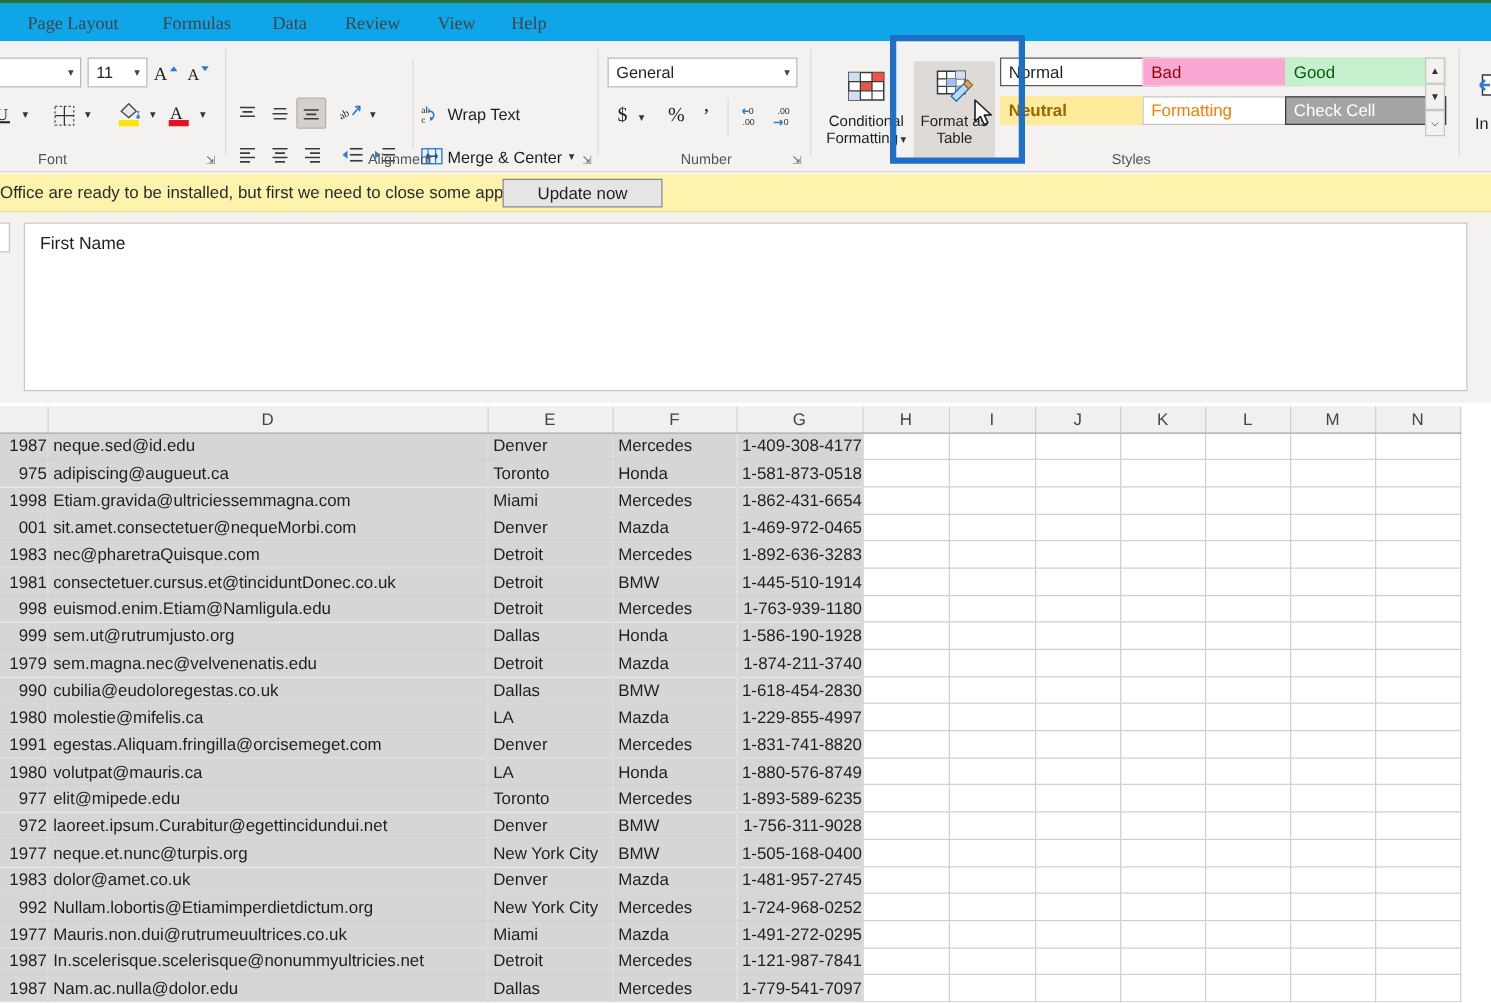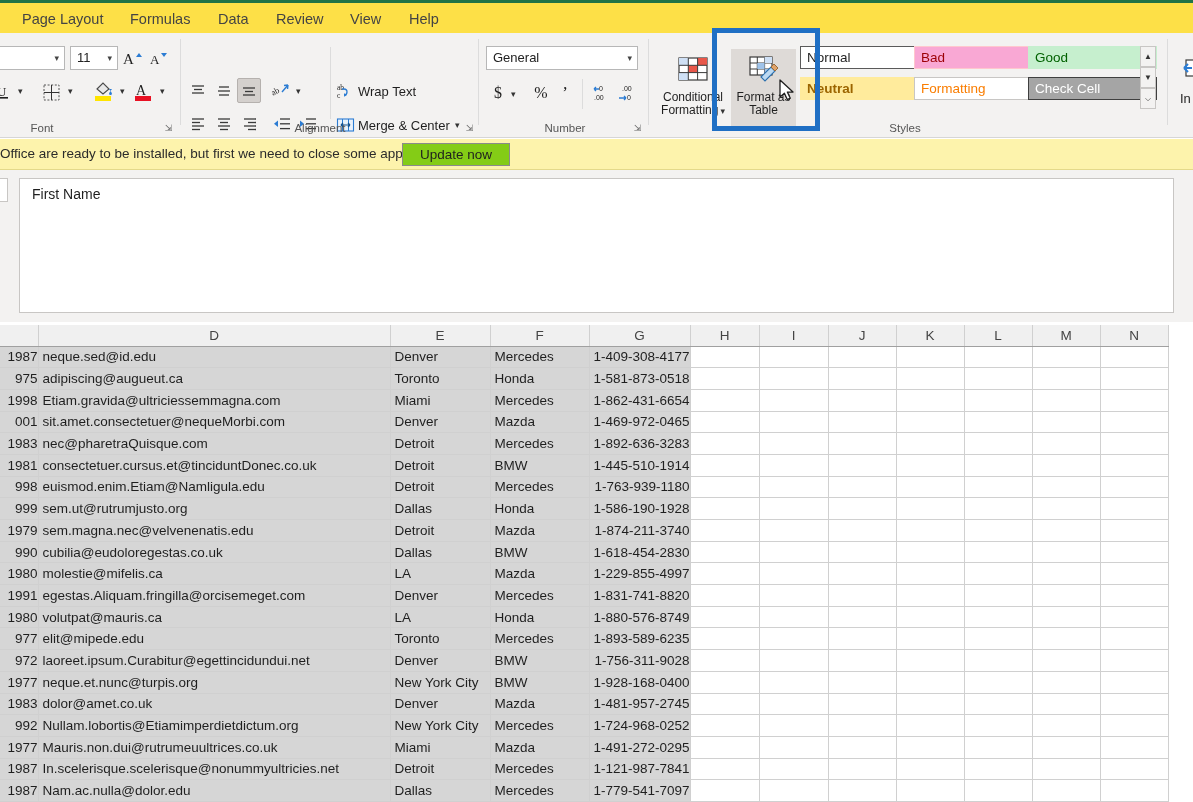--- a/index.html
+++ b/index.html
@@ -11,21 +11,22 @@
   }
   #app { position: relative; width: 1193px; height: 802px; }
 
   
   .ribbon-top-rule {
     position: absolute; top: 0; left: 0; width: 1193px; height: 3px;
     background: #217346;
   }
   .tabbar {
     position: absolute; top: 3px; left: 0; width: 1193px; height: 30px;
-    background: #fde047;
+    background: #0ea5e9;
+    font-family: Liberation Serif, serif;
   }
   .tab {
     position: absolute; top: 4px; height: 24px;
     font-size: 14.5px; color: #444444; line-height: 24px;
     white-space: nowrap; cursor: default;
   }
 
   .ribbon {
     position: absolute; top: 33px; left: 0; width: 1193px; height: 105px;
     background: #f3f2f1;
@@ -91,22 +92,22 @@
   
   .notif {
     position: absolute; top: 139px; left: 0; width: 1193px; height: 31px;
     background: #fdf3ac; border-bottom: 1px solid #e4d98a;
   }
   .notif-text {
     position: absolute; left: 0; top: 7px; font-size: 13.5px; color: #2b2b2b;
     white-space: nowrap;
   }
   .notif-btn {
-    position: absolute; left: 402px; top: 4px; width: 108px; height: 23px;
-    background: #84cc16; border: 1px solid #8a8a8a; font-size: 13.5px;
+    position: absolute; left: 402px; top: 4px; width: 128px; height: 23px;
+    background: #e5e5e5; border: 1px solid #8a8a8a; font-size: 13.5px;
     color: #1f1f1f; cursor: pointer; line-height: 21px; text-align: center;
   }
 
   
   .fbar-zone {
     position: absolute; top: 170px; left: 0; width: 1193px; height: 152px;
     background: #f3f2f1;
   }
   .namebox-stub {
     position: absolute; left: -8px; top: 8px; width: 16px; height: 24px;
@@ -690,21 +691,21 @@
             <td class=""></td>
             <td class=""></td>
             <td class=""></td>
             <td class=""></td>
           </tr>
           <tr>
             <td class="sel-cell" style="text-align: right;">1977</td>
             <td class="sel-cell">neque.et.nunc@turpis.org</td>
             <td class="sel-cell">New York City</td>
             <td class="sel-cell">BMW</td>
-            <td class="sel-cell rightsel">1-928-168-0400</td>
+            <td class="sel-cell rightsel">1-505-168-0400</td>
             <td class=""></td>
             <td class=""></td>
             <td class=""></td>
             <td class=""></td>
             <td class=""></td>
             <td class=""></td>
             <td class=""></td>
           </tr>
           <tr>
             <td class="sel-cell" style="text-align: right;">1983</td>

